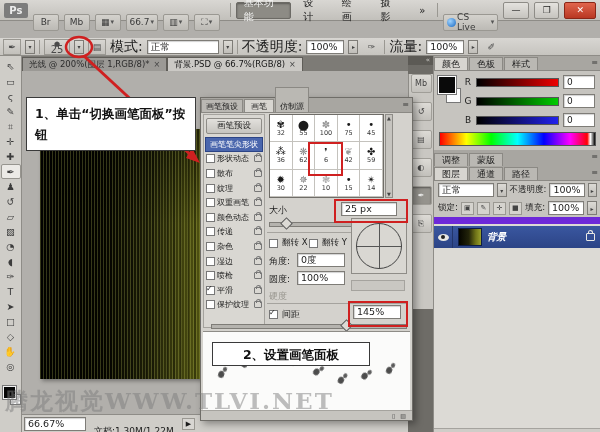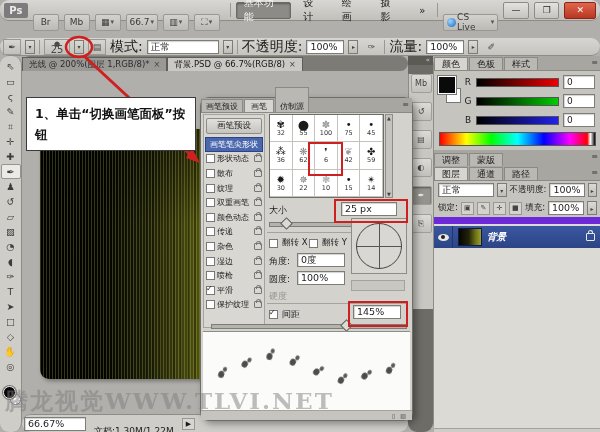--- a/index.html
+++ b/index.html
@@ -1,19 +1,19 @@
 <!DOCTYPE html>
 <html><head>
 <meta charset="utf-8">
 <style>
   html,body{margin:0;padding:0;background:#888;}
   #root{position:relative;width:600px;height:432px;background:#b1afab;overflow:hidden;
         font-family:"DejaVu Sans","Liberation Sans",sans-serif;font-size:11px;color:#1c1c1c;
         outline:1px solid #4a4a4a;}
-  .abs{position:absolute;border-radius:9px;}
+  .abs{position:absolute;}
   
   .appbar{left:0;top:0;width:600px;height:21px;background:linear-gradient(#d9d7d3,#c2c0bb);
           border-bottom:1px solid #8e8c87;display:flex;align-items:center;gap:5px;padding:0 4px;box-sizing:border-box;}
   .pslogo{width:24px;height:15px;background:#7c7c7c;color:#ececec;font-weight:bold;font-size:10px;
           display:flex;align-items:center;justify-content:center;border-radius:2px;}
   .abtn{height:15px;min-width:18px;display:flex;align-items:center;justify-content:center;gap:1px;
         border:1px solid #9a9892;background:linear-gradient(#d4d2cd,#bcbab5);font-size:9px;padding:0 3px;border-radius:2px;color:#3a3a3a;margin-top:24px;}
   .abtn .dd{font-size:7px;color:#555;}
   .wsbtn{height:15px;padding:0 7px;display:flex;align-items:center;font-size:10px;border-radius:2px;}
   .wsbtn.active{background:#8d8b85;border:1px solid #6c6a65;box-shadow:inset 0 1px 2px rgba(0,0,0,.35);color:#f2f2f1;}
@@ -554,14 +554,15 @@
   <svg class="overlay" width="600" height="432" viewBox="0 0 600 432">
     <ellipse cx="79" cy="47" rx="13" ry="10" fill="none" stroke="#cf2020" stroke-width="2.5"></ellipse>
     <line x1="84" y1="56" x2="193" y2="157" stroke="#cf2020" stroke-width="3"></line>
     <polygon points="200,163 186,158 192,148" fill="#cf2020"></polygon>
   </svg>
   <div class="redbox" style="left:308px;top:142px;width:31px;height:30px;"></div>
   <div class="redbox" style="left:334px;top:199px;width:70px;height:20px;"></div>
   <div class="redbox" style="left:348px;top:301px;width:56px;height:22px;"></div>
 
   <div class="ann" style="left:26px;top:97px;width:170px;height:54px;padding:5px 8px;line-height:21px;">1、单击“切换画笔面板”按钮</div>
+  <div class="ann" style="left:212px;top:342px;width:158px;height:24px;line-height:24px;text-align:center;">2、设置画笔面板</div>
 
 </div>
 
 </body></html>

